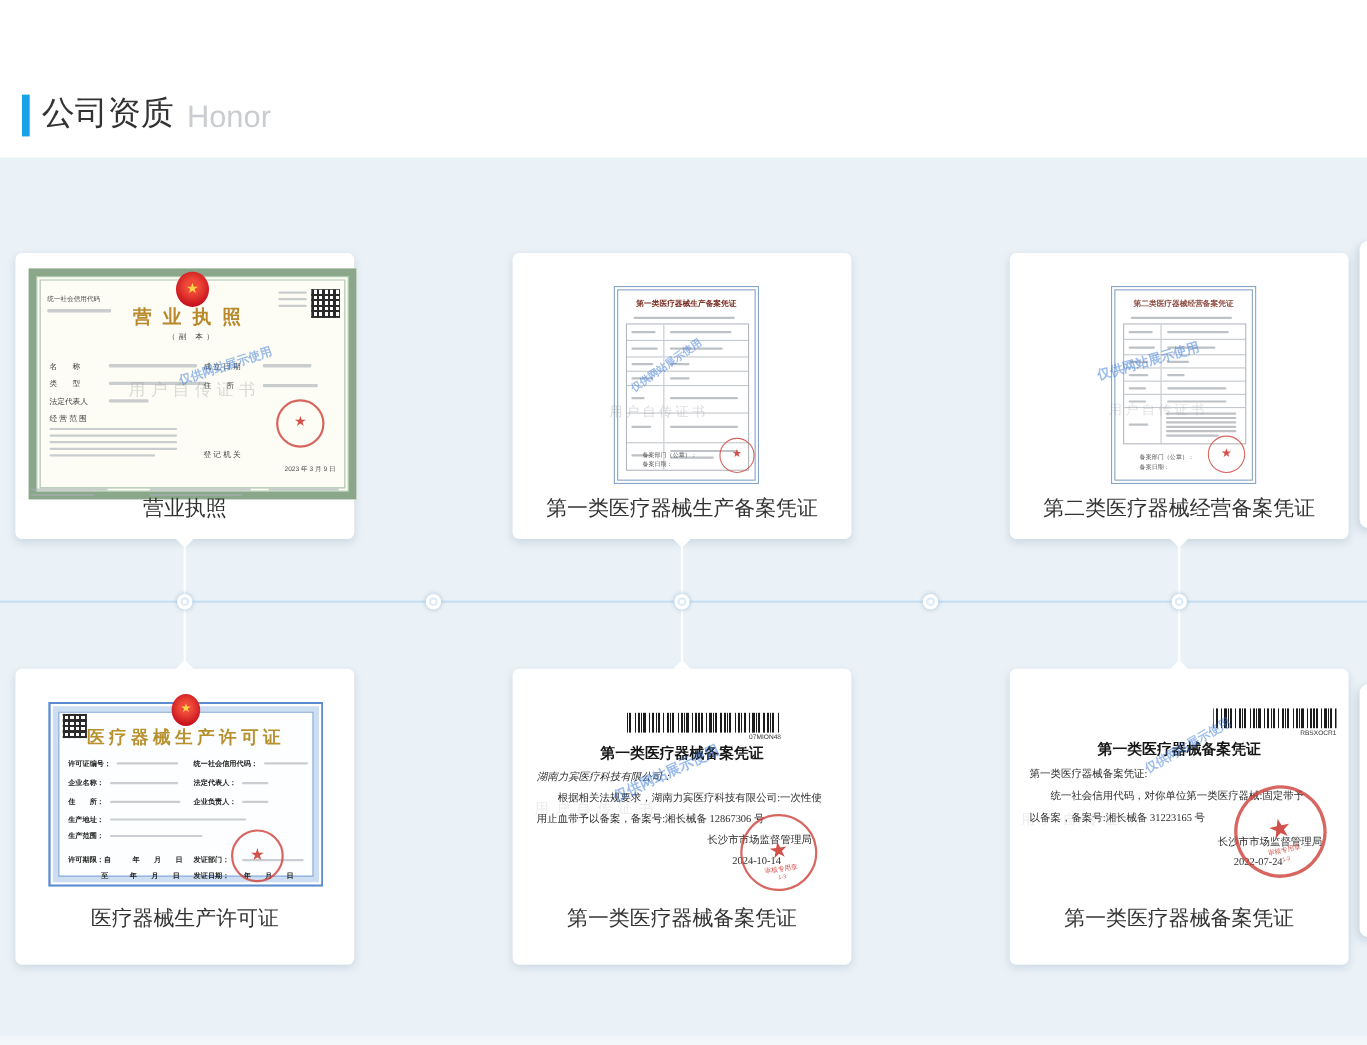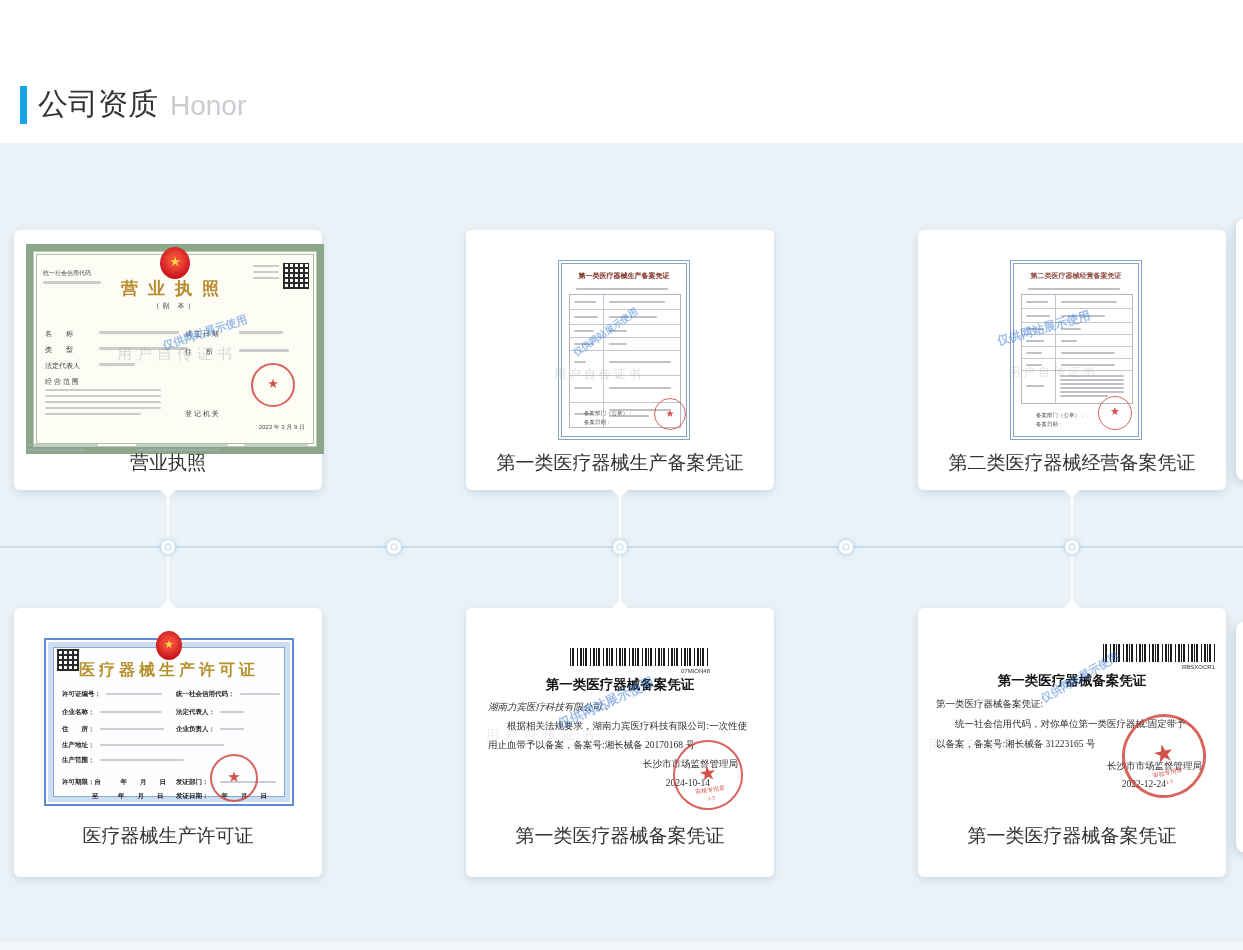--- a/index.html
+++ b/index.html
@@ -327,42 +327,42 @@
       </div>
       <div class="caption">医疗器械生产许可证</div>
     </div>
 
     <div class="card row-bottom" style="left:466px;">
       <div class="barcode" style="left:104px;top:40px;width:140px;height:18px;"></div>
       <div style="position:absolute;left:150px;top:60px;width:94px;text-align:right;font-size:6px;color:#333;">07MION48</div>
       <div class="doc-title serif" style="top:68px;">第一类医疗器械备案凭证</div>
       <div class="doc-line serif" style="left:22px;top:93px;font-style:italic;">湖南力宾医疗科技有限公司：</div>
       <div class="doc-line serif" style="left:22px;top:112px;text-indent:2em;">根据相关法规要求，湖南力宾医疗科技有限公司:一次性使</div>
-      <div class="doc-line serif" style="left:22px;top:131px;">用止血带予以备案，备案号:湘长械备 20170168 号</div>
+      <div class="doc-line serif" style="left:22px;top:131px;">用止血带予以备案，备案号:湘长械备 12867306 号</div>
       <div class="doc-line serif" style="right:36px;top:150px;">长沙市市场监督管理局</div>
       <div class="doc-line serif" style="right:64px;top:169px;">2024-10-14</div>
       <div class="stamp" style="left:207px;top:132px;width:66px;height:66px;border-width:2.5px;transform:rotate(-8deg);">
         <span class="star" style="font-size:20px;">★</span>
         <span class="stamp-label" style="top:44px;">审核专用章</span>
         <span class="stamp-sub" style="top:53px;">1-3</span>
       </div>
       <div class="wm-blue" style="left:88px;top:86px;font-size:13px;transform:rotate(-25deg);">仅供网站展示使用</div>
       <div class="wm-gray" style="left:20px;top:118px;font-size:13px;letter-spacing:6px;opacity:.55;">用户自传证书</div>
       <div class="caption">第一类医疗器械备案凭证</div>
     </div>
 
     <div class="card row-bottom" style="left:918px;">
       <div class="barcode" style="left:185px;top:36px;width:112px;height:18px;"></div>
       <div style="position:absolute;left:200px;top:56px;width:97px;text-align:right;font-size:6px;color:#333;">RBSXOCR1</div>
       <div class="doc-title serif" style="top:64px;">第一类医疗器械备案凭证</div>
       <div class="doc-line serif" style="left:18px;top:90px;">第一类医疗器械备案凭证:</div>
       <div class="doc-line serif" style="left:18px;top:110px;text-indent:2em;">统一社会信用代码，对你单位第一类医疗器械:固定带予</div>
       <div class="doc-line serif" style="left:18px;top:130px;">以备案，备案号:湘长械备 31223165 号</div>
       <div class="doc-line serif" style="right:24px;top:152px;">长沙市市场监督管理局</div>
-      <div class="doc-line serif" style="right:60px;top:170px;">2022-12-24</div>
+      <div class="doc-line serif" style="right:60px;top:170px;">2022-07-24</div>
       <div class="stamp" style="left:204px;top:106px;width:78px;height:78px;border-width:3px;transform:rotate(-12deg);">
         <span class="star" style="font-size:24px;">★</span>
         <span class="stamp-label" style="top:52px;">审核专用章</span>
         <span class="stamp-sub" style="top:62px;">1-3</span>
       </div>
       <div class="wm-blue" style="left:118px;top:62px;font-size:11px;transform:rotate(-30deg);">仅供网站展示使用</div>
       <div class="wm-gray" style="left:10px;top:128px;font-size:13px;letter-spacing:6px;opacity:.5;">用户自传证书</div>
       <div class="caption">第一类医疗器械备案凭证</div>
     </div>
 

